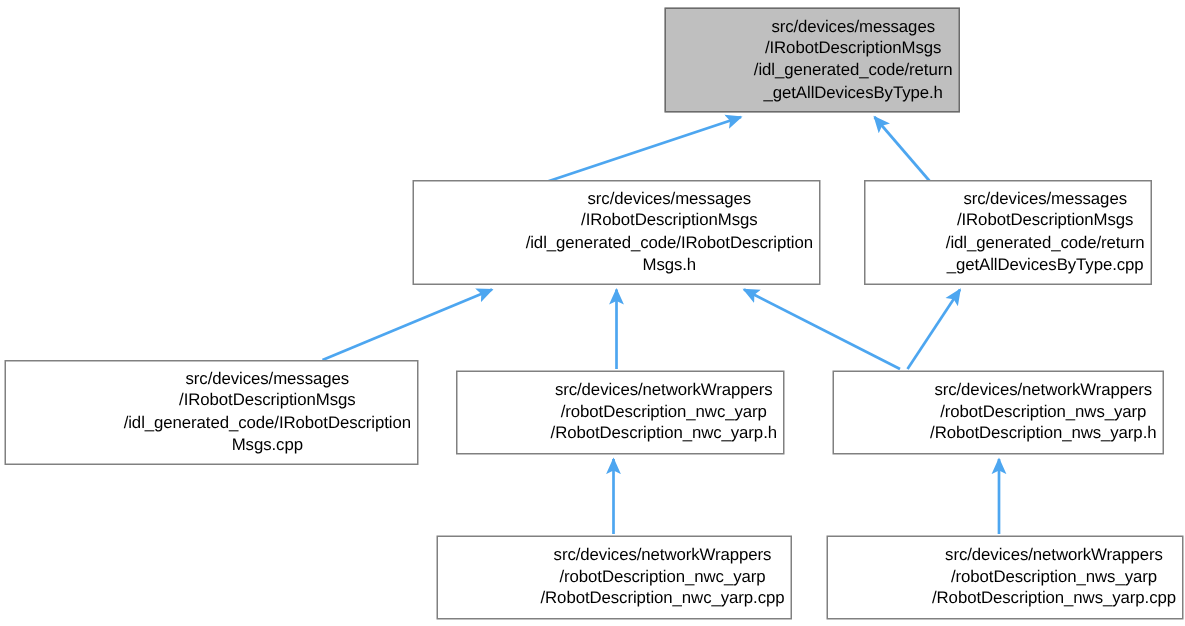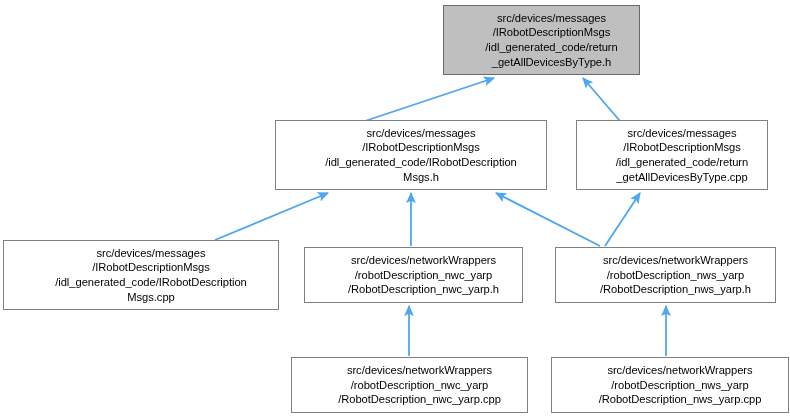--- a/index.html
+++ b/index.html
@@ -15,21 +15,21 @@
     font-family: "Liberation Sans", sans-serif;
     overflow: hidden;
   }
   .node {
     position: absolute;
     box-sizing: border-box;
     border: 1px solid #808080;
     background: #ffffff;
     display: flex;
     align-items: center;
-    justify-content: center;
+    justify-content: flex-end;
     text-align: center;
     z-index: 2;
     padding-left: 20px;
   }
   .node.root {
     background: #bfbfbf;
     border: 1px solid #6b6b6b;
   }
   .node-label {
     font-size: 11.2px;

